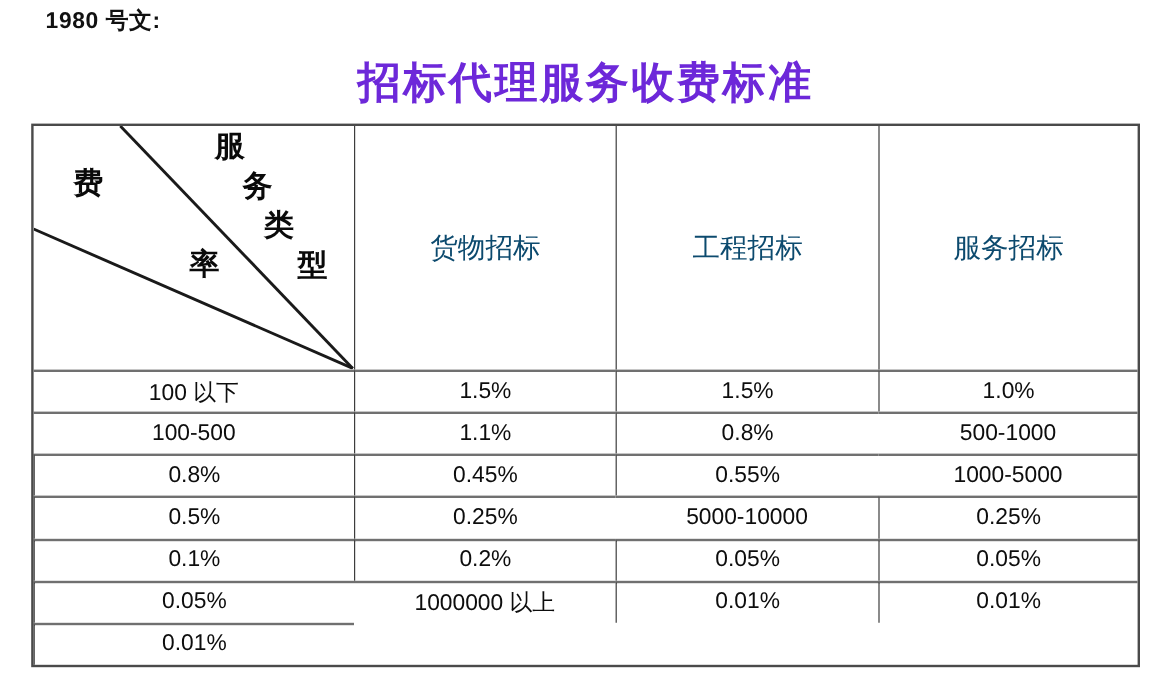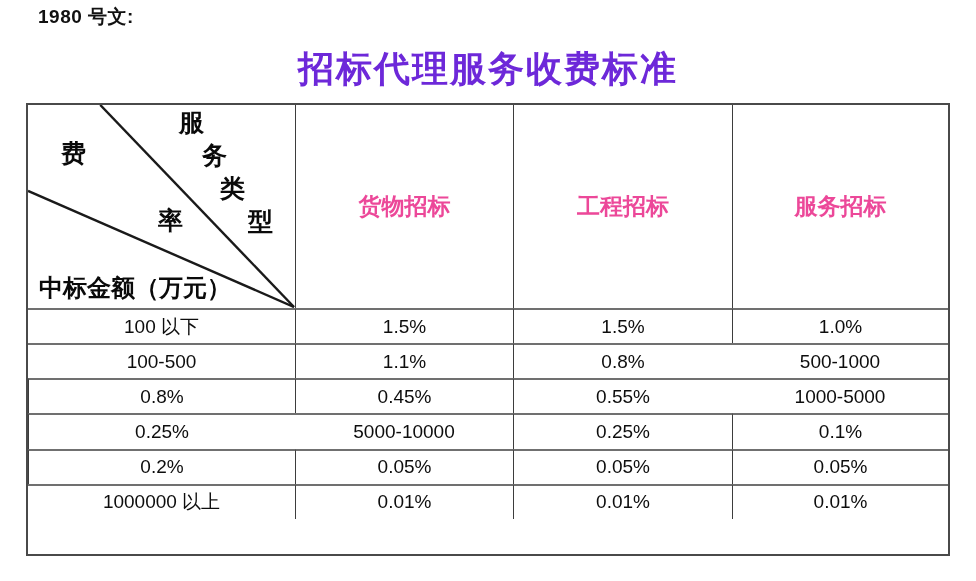--- a/index.html
+++ b/index.html
@@ -54,22 +54,22 @@
     display: flex;
     align-items: center;
     justify-content: center;
     overflow: hidden;
   }
   .cell.first-col { border-left: none; }
   .cell.head { border-top: none; }
   .col-head {
     font-family: "Liberation Serif", "DejaVu Serif", serif;
     font-size: 23px;
-    font-weight: 700;
-    color: #ec4899;
+    font-weight: 400;
+    color: #0c4a6e;
   }
   .row-label, .val {
     font-family: "Liberation Sans", "DejaVu Sans", sans-serif;
     font-size: 19px;
     font-weight: 400;
     color: #0d0d0d;
   }
   .diag {
     position: relative;
     display: block;
@@ -120,41 +120,41 @@
       <svg viewBox="0 0 266 201" preserveAspectRatio="none">
         <line x1="72" y1="0" x2="265" y2="200" stroke="#1a1a1a" stroke-width="2.4"></line>
         <line x1="0" y1="85" x2="265" y2="200" stroke="#1a1a1a" stroke-width="2.4"></line>
       </svg>
       <span class="dchar d-fu">服</span>
       <span class="dchar d-wu">务</span>
       <span class="dchar d-lei">类</span>
       <span class="dchar d-xing">型</span>
       <span class="dchar d-fei">费</span>
       <span class="dchar d-lv">率</span>
-      <span class="row-axis-label">中标金额（万元）</span>
     </div>
     <div class="cell head col-head">货物招标</div>
     <div class="cell head col-head">工程招标</div>
     <div class="cell head col-head">服务招标</div>
 
     <div class="cell first-col row-label">100 以下</div>
     <div class="cell val">1.5%</div>
     <div class="cell val">1.5%</div>
     <div class="cell val">1.0%</div>
 
     <div class="cell first-col row-label">100-500</div>
     <div class="cell val">1.1%</div>
     <div class="cell val">0.8%</div>
 
     <div class="cell first-col row-label">500-1000</div>
     <div class="cell val">0.8%</div>
     <div class="cell val">0.45%</div>
     <div class="cell val">0.55%</div>
 
     <div class="cell first-col row-label">1000-5000</div>
+    <div class="cell val">0.5%</div>
     <div class="cell val">0.25%</div>
 
     <div class="cell first-col row-label">5000-10000</div>
     <div class="cell val">0.25%</div>
     <div class="cell val">0.1%</div>
     <div class="cell val">0.2%</div>
 
     <div class="cell val">0.05%</div>
     <div class="cell val">0.05%</div>
     <div class="cell val">0.05%</div>

